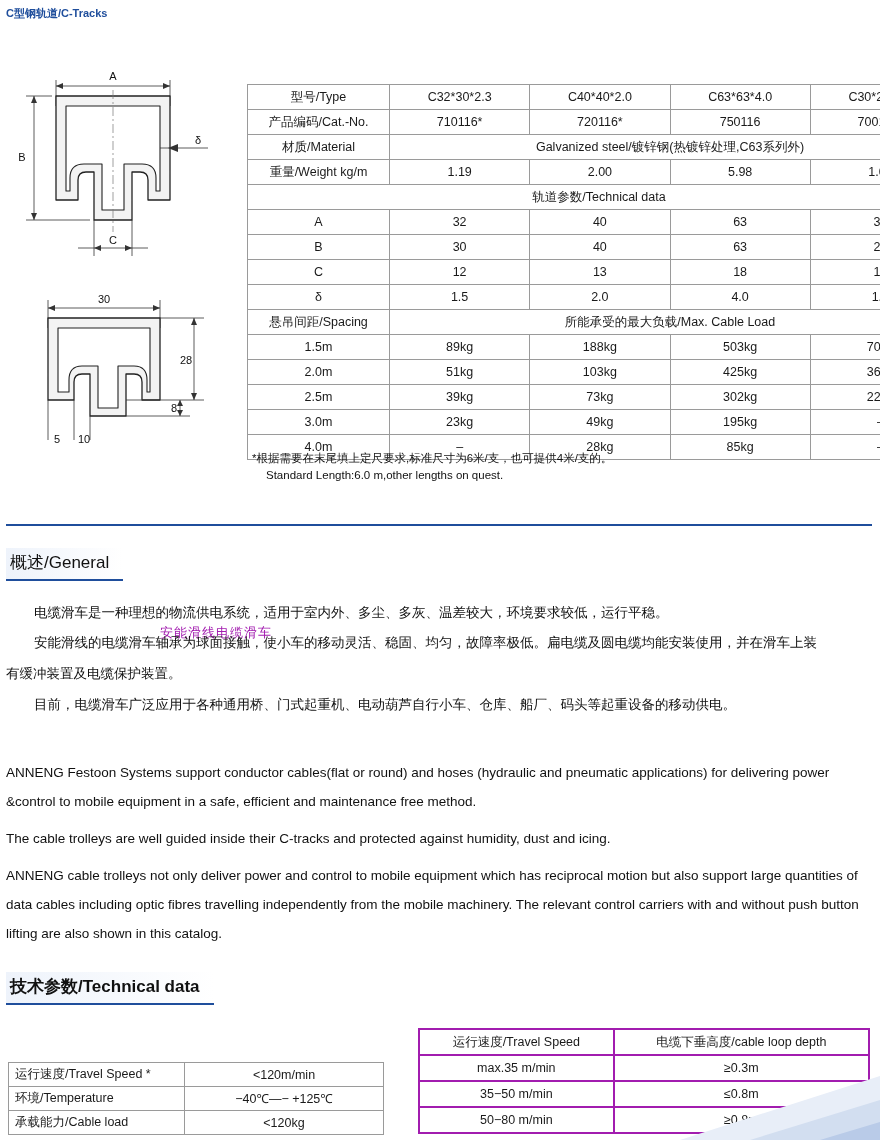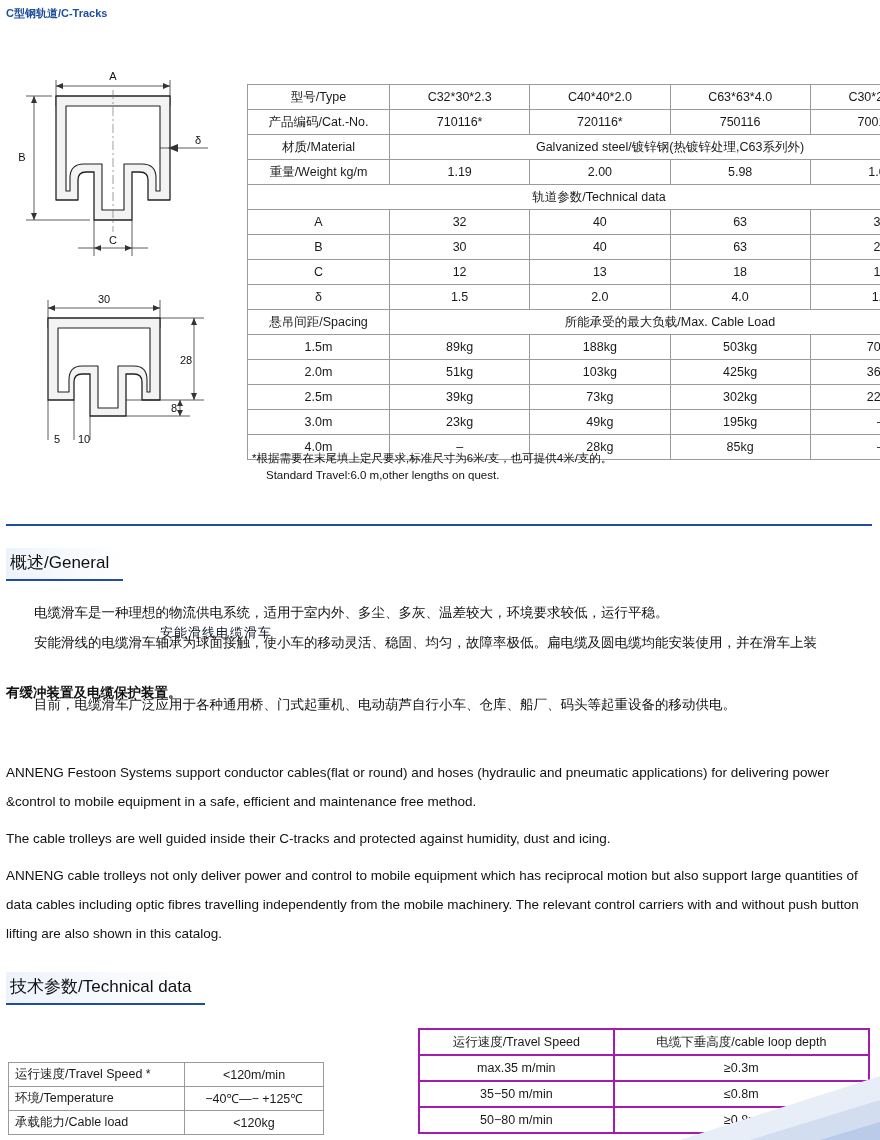--- a/index.html
+++ b/index.html
@@ -52,53 +52,53 @@
   .sec-head {
     position: absolute;
     font-size: 17px;
     color: #111;
     padding: 3px 14px 5px 4px;
     border-bottom: 2px solid #1f4e9c;
     background: linear-gradient(to right, #eef3fb, #ffffff);
     display: inline-block;
   }
   #sec-general { left: 6px; top: 548px; }
-  #sec-technical { left: 6px; top: 972px; }
+  #sec-technical { left: 6px; top: 972px; font-weight: bold; }
 
   
   .cn-para {
     position: absolute;
     left: 6px; width: 868px;
     font-size: 13.5px;
     line-height: 30px;
     color: #111;
   }
   #cn1 { top: 598px; text-indent: 28px; }
   #cn2 { top: 628px; text-indent: 28px; }
-  #cn3 { top: 678px; text-indent: 0px; font-weight: bold; }
+  #cn3 { top: 659px; text-indent: 0px; }
   #cn4 { top: 690px; text-indent: 28px; }
 
   
   .faint {
     position: absolute; left: 160px; top: 624px;
-    font-size: 13px; color: #0f172a; letter-spacing: 1px;
+    font-size: 13px; color: #a21caf; letter-spacing: 1px;
   }
 
   
   .en-block { position: absolute; left: 6px; top: 758px; width: 868px; }
   .en-para {
     font-size: 13.5px;
     line-height: 29px;
     color: #111;
     margin-bottom: 8px;
   }
 
   
   .tbl-left {
-    position: absolute; left: 8px; top: 1062px; width: 316px;
+    position: absolute; left: 8px; top: 1062px; width: 376px;
     border-collapse: collapse; font-size: 12.5px;
   }
   .tbl-left td {
     border: 1px solid #9a9a9a; height: 24px; padding: 2px 6px;
   }
   .tbl-left td.k { width: 176px; text-align: left; }
   .tbl-left td.v { text-align: center; }
 
   .tbl-right {
     position: absolute; left: 418px; top: 1028px; width: 452px;
@@ -279,21 +279,21 @@
           <td>–</td>
           <td>28kg</td>
           <td>85kg</td>
           <td>–</td>
         </tr>
       </tbody>
   </table>
 
   <div class="note">
     <div>*根据需要在末尾填上定尺要求,标准尺寸为6米/支，也可提供4米/支的。</div>
-    <div class="l2">Standard Travel:6.0 m,other lengths on quest.</div>
+    <div class="l2">Standard Length:6.0 m,other lengths on quest.</div>
   </div>
 
   <div class="divider"></div>
 
   <div class="sec-head" id="sec-general">概述/General</div>
 
   <div class="faint">安能滑线电缆滑车</div>
 
   <div class="cn-para" id="cn1">电缆滑车是一种理想的物流供电系统，适用于室内外、多尘、多灰、温差较大，环境要求较低，运行平稳。</div>
   <div class="cn-para" id="cn2">安能滑线的电缆滑车轴承为球面接触，使小车的移动灵活、稳固、均匀，故障率极低。扁电缆及圆电缆均能安装使用，并在滑车上装</div>

